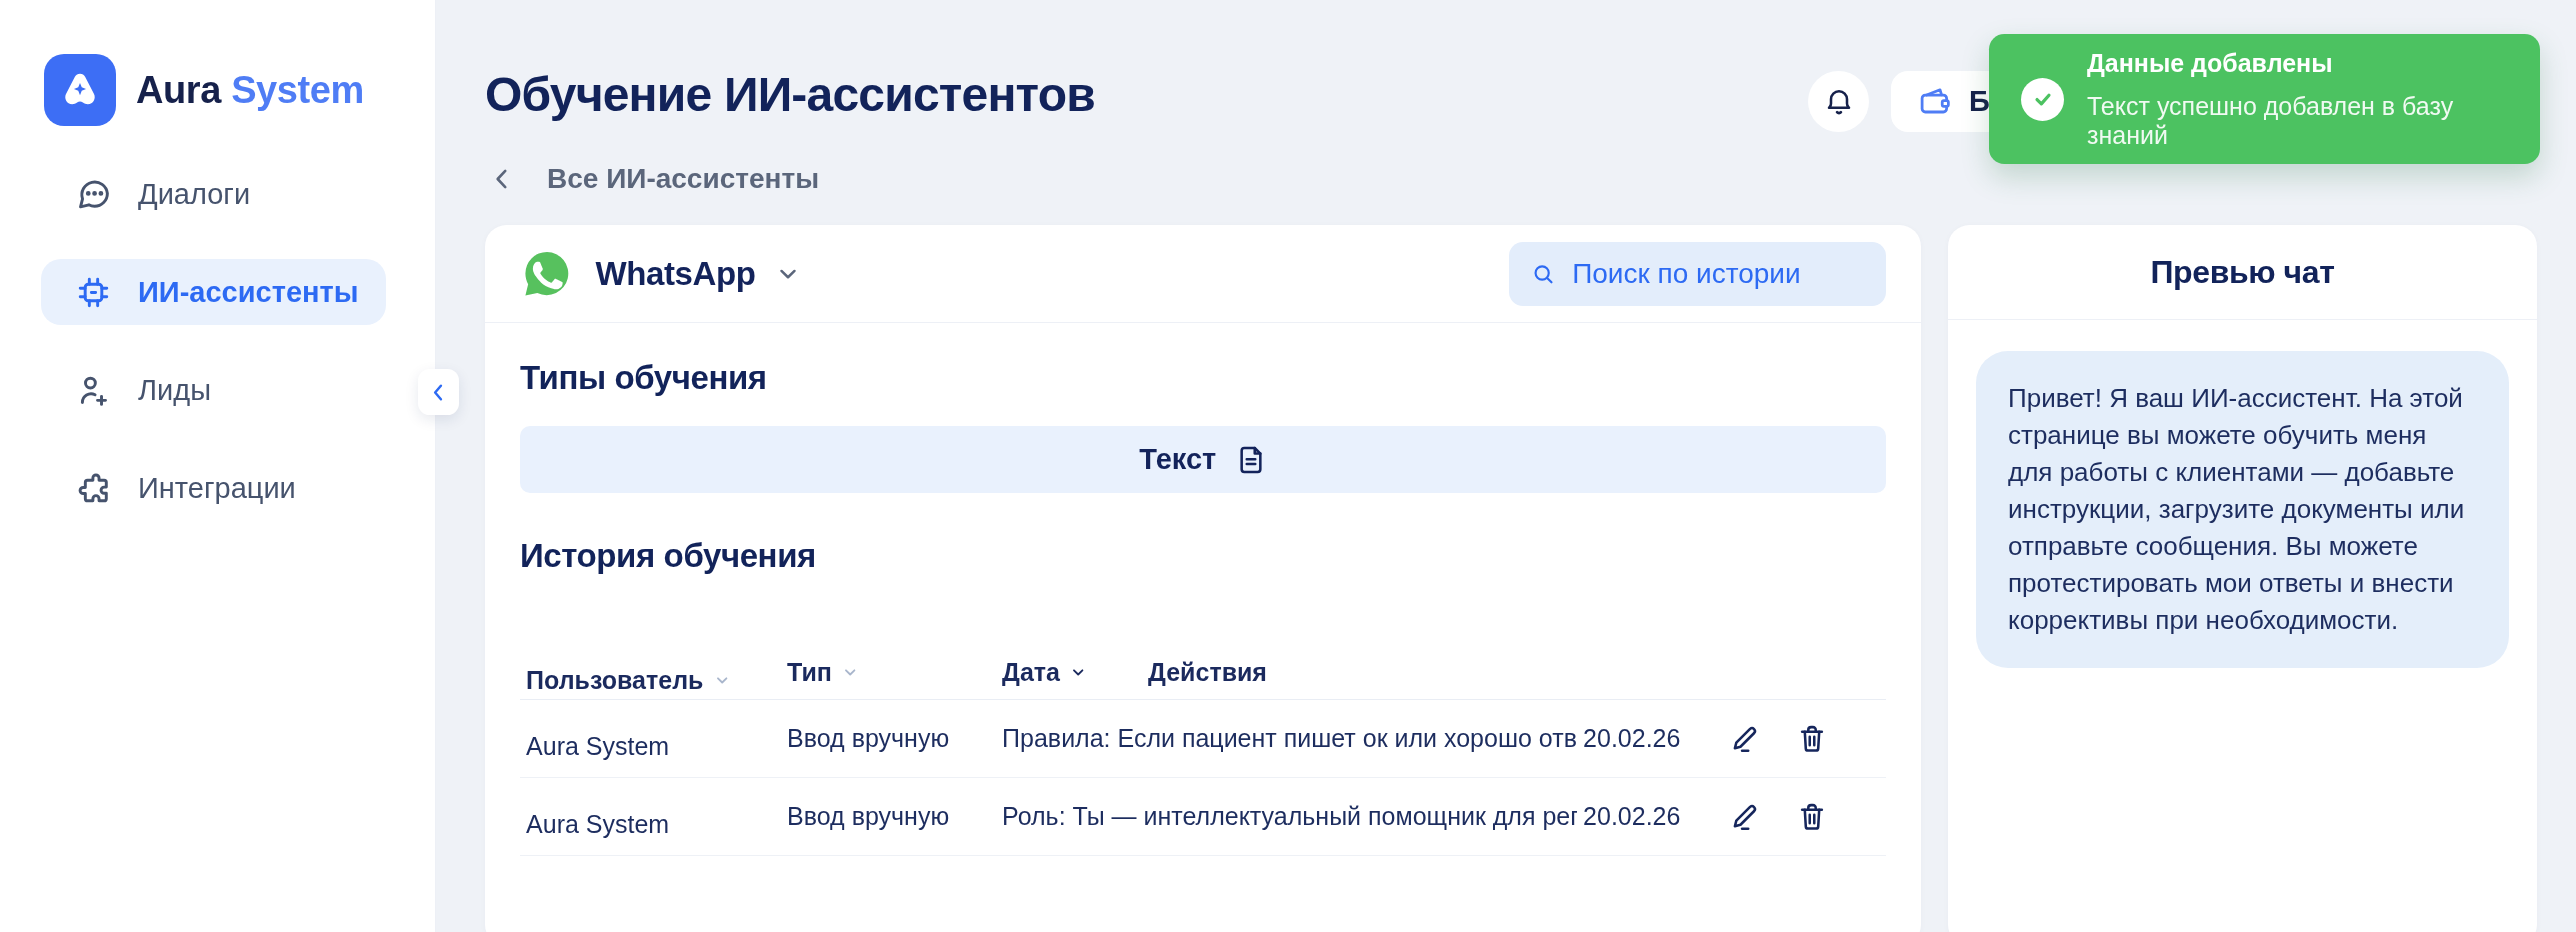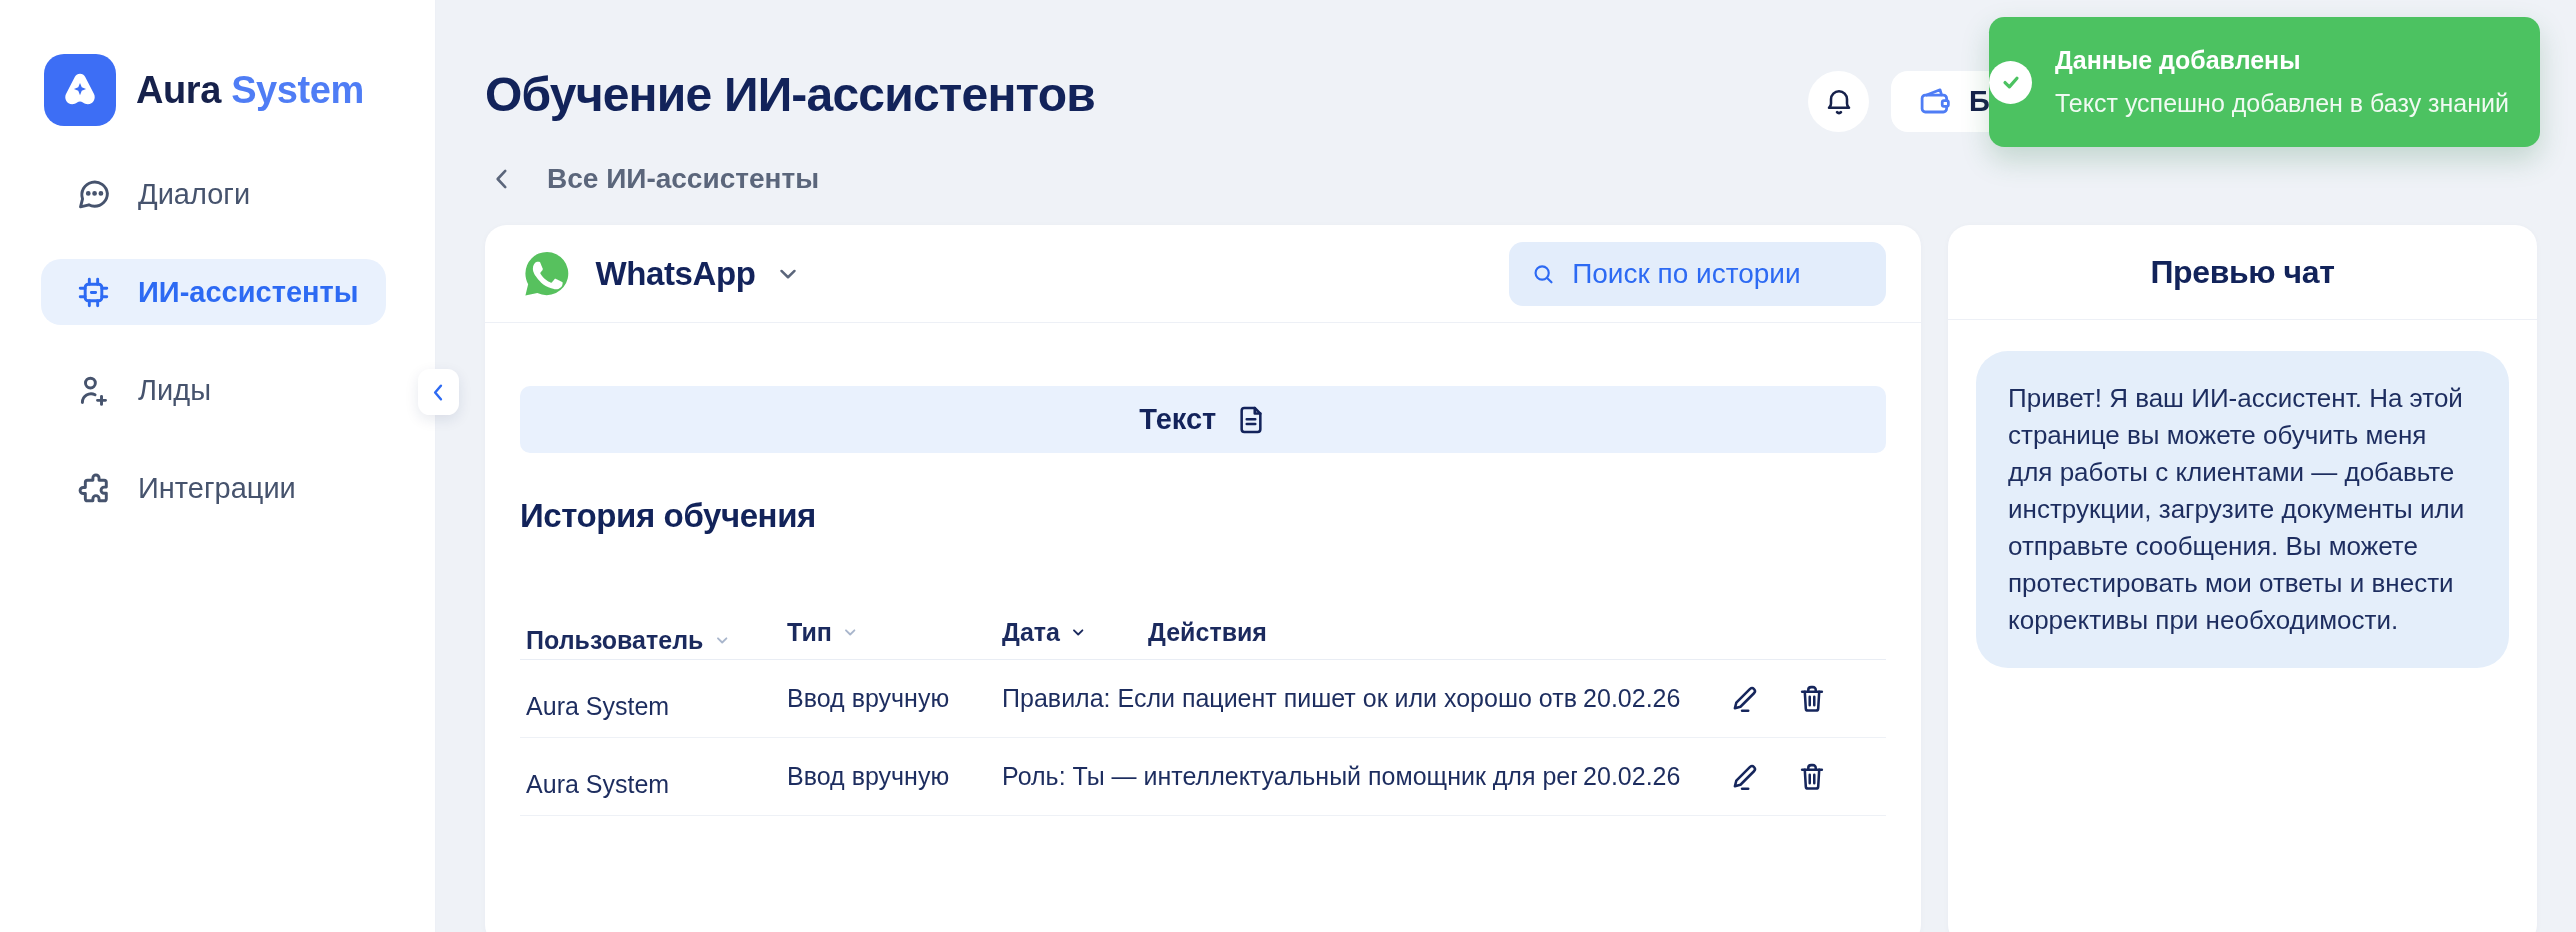--- a/index.html
+++ b/index.html
@@ -24,22 +24,22 @@
   .nav-item.active .ic{color:#2d6af3;}
   .collapse-btn{position:absolute;left:418px;top:369px;width:41px;height:46px;background:#ffffff;border-radius:11.5px;
     box-shadow:0 4.6px 14px rgba(20,40,90,.10);display:flex;align-items:center;justify-content:center;cursor:pointer;z-index:3;}
   
   .page-title{position:absolute;left:485px;top:67px;font-size:48px;font-weight:700;color:#12235a;letter-spacing:-0.8px;}
   .bell-btn{position:absolute;left:1808px;top:71px;width:61px;height:61px;border-radius:50%;background:#ffffff;
     display:flex;align-items:center;justify-content:center;cursor:pointer;}
   .balance-btn{position:absolute;left:1891px;top:71px;height:61px;width:261px;background:#ffffff;border-radius:17px;
     display:flex;align-items:center;gap:17px;padding:0 0 0 26px;box-sizing:border-box;
     font-size:29px;font-weight:600;color:#16214b;cursor:pointer;overflow:hidden;white-space:nowrap;}
-  .toast{position:absolute;left:1989px;top:17px;width:551px;height:130px;background:#4cc261;border-radius:15.3px;
-    box-shadow:0 12.3px 28px rgba(40,120,70,.22);display:flex;align-items:center;gap:23px;box-sizing:border-box;z-index:6;}
+  .toast{position:absolute;left:1989px;top:34px;width:551px;height:130px;background:#4cc261;border-radius:15.3px;
+    box-shadow:0 12.3px 28px rgba(40,120,70,.22);display:flex;align-items:center;gap:23px;padding-left:32px;box-sizing:border-box;z-index:6;}
   .toast-check{width:43px;height:43px;border-radius:50%;background:#ffffff;display:flex;align-items:center;justify-content:center;flex:0 0 auto;}
   .toast-texts{display:flex;flex-direction:column;gap:14px;}
   .toast-title{font-size:25px;font-weight:600;color:#ffffff;}
   .toast-msg{font-size:25px;font-weight:400;color:#f0faf2;}
   .back-row{position:absolute;left:489px;top:163px;display:flex;align-items:center;gap:32px;
     font-size:28px;font-weight:600;color:#5b667b;cursor:pointer;}
   
   .main-card{position:absolute;left:485px;top:225px;width:1436px;height:721px;background:#ffffff;border-radius:21.5px;
     box-shadow:0 1.5px 6.1px rgba(20,40,90,.03);}
   .card-header{height:97px;border-bottom:1.5px solid #edf0f6;display:flex;align-items:center;padding:0 35px;}
@@ -185,20 +185,21 @@
     <div class="search-box">
       <svg width="28" height="28" viewBox="0 0 24 24" fill="none" stroke="#2d6af3" stroke-width="2.1" stroke-linecap="round">
           <circle cx="11" cy="11" r="6.5"></circle>
           <line x1="15.9" y1="15.9" x2="20.2" y2="20.2"></line>
         </svg>
       <input type="text" placeholder="Поиск по истории" style="">
     </div>
   </div>
 
   <div class="card-body">
+    <div class="section-title">Типы обучения</div>
 
     <div class="text-btn">
       <span>Текст</span>
       <svg width="32" height="32" viewBox="0 0 24 24" fill="none" stroke="#13235b" stroke-width="1.9" stroke-linecap="round" stroke-linejoin="round">
           <path d="M14.8 3H7a2 2 0 0 0-2 2v14a2 2 0 0 0 2 2h10a2 2 0 0 0 2-2V7.2z"></path>
           <path d="M14.8 3v4.2H19"></path>
           <path d="M8.8 11.4h6.4M8.8 15h6.4"></path>
         </svg>
     </div>
 

